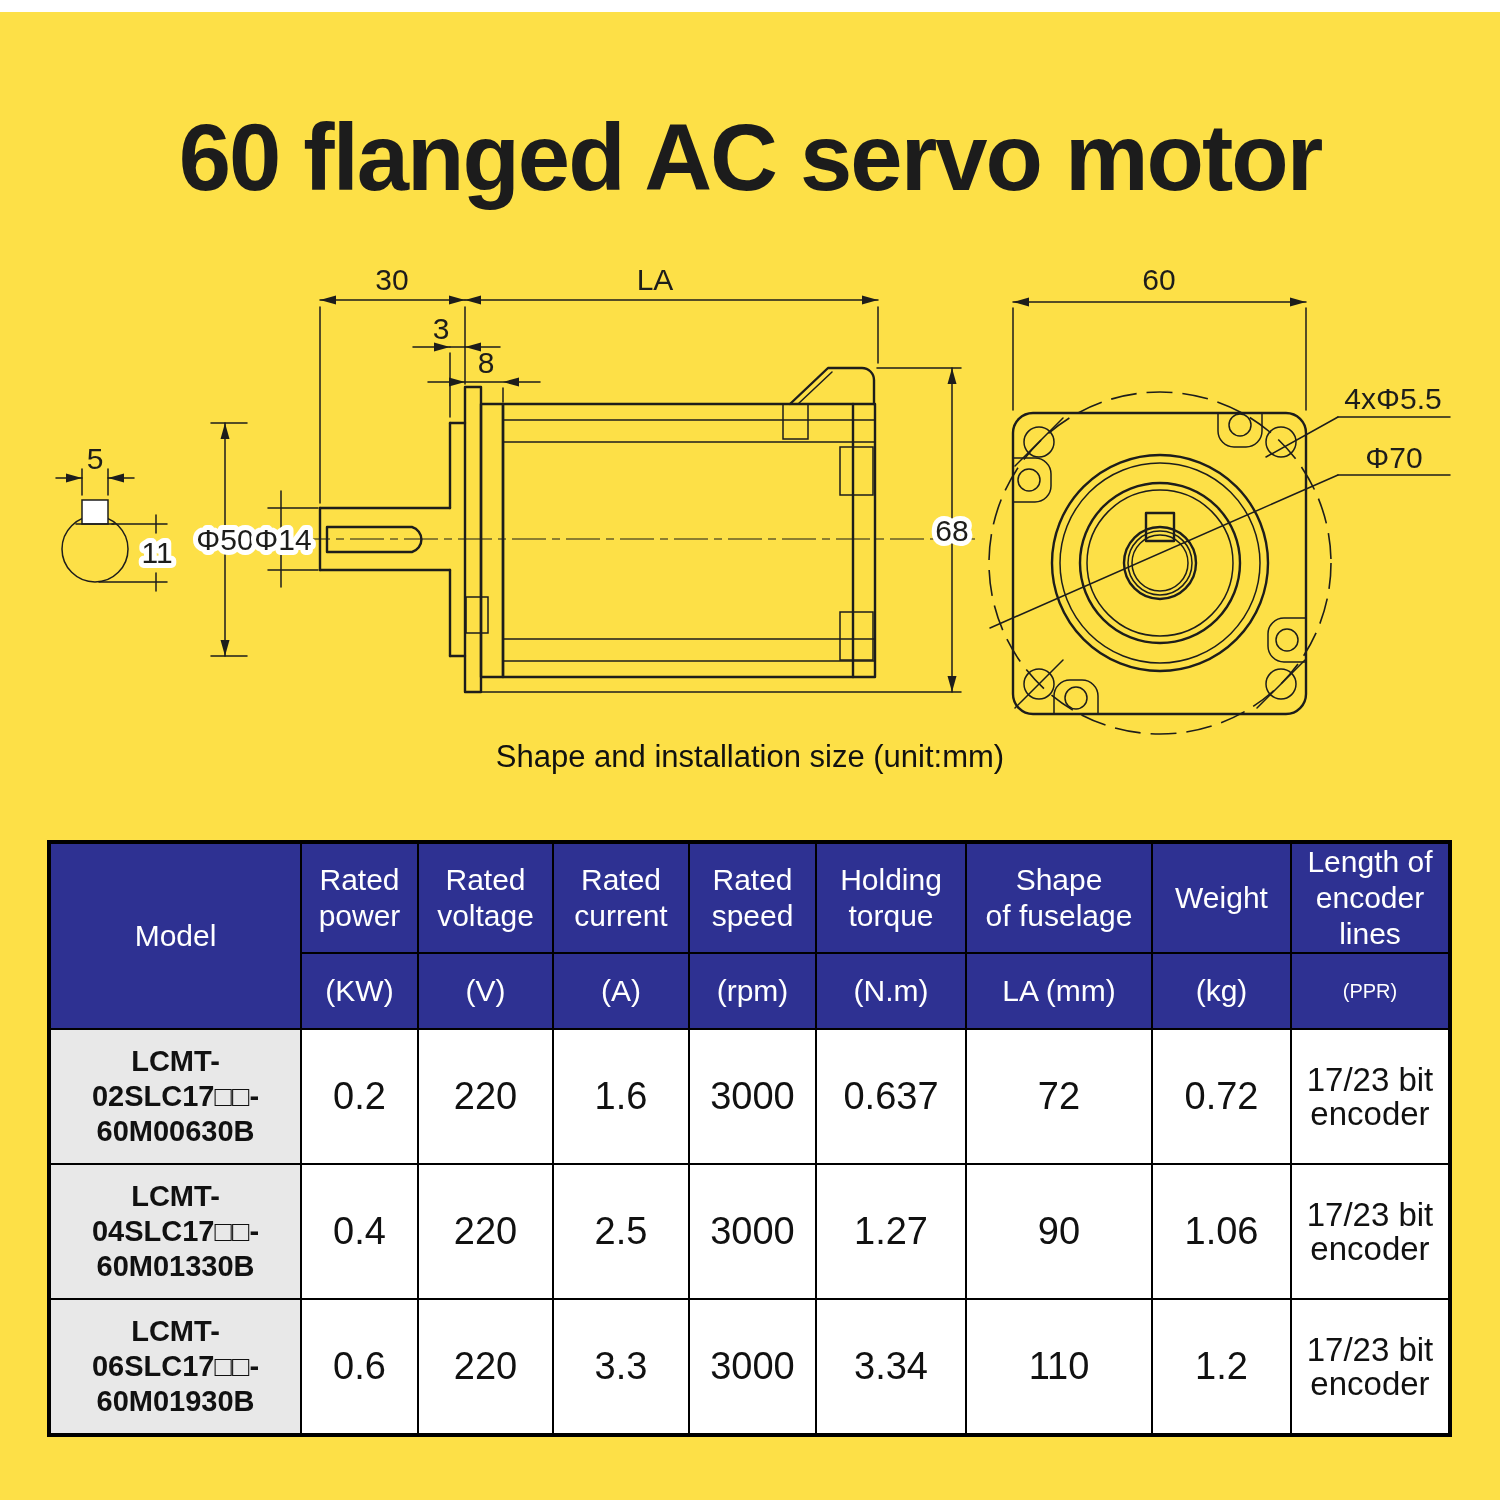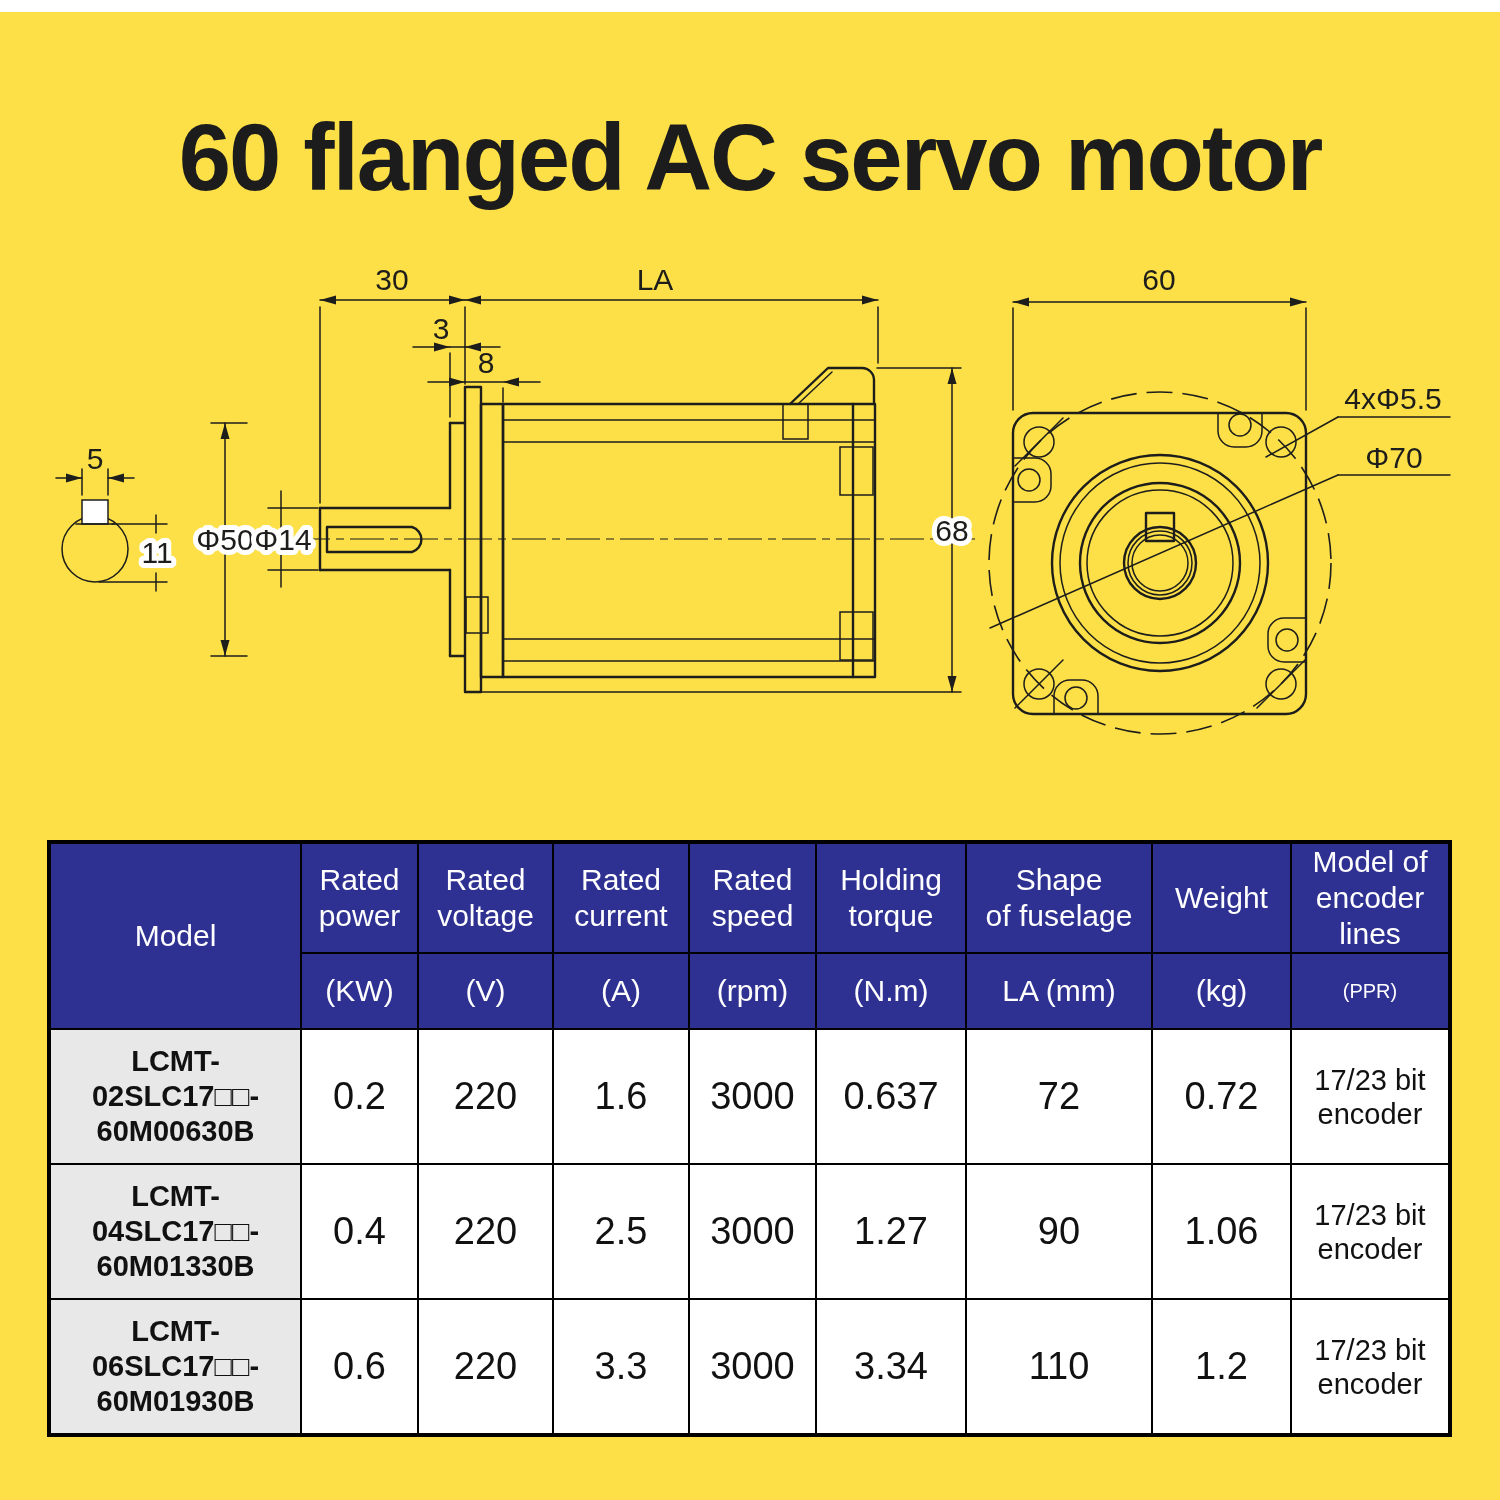--- a/index.html
+++ b/index.html
@@ -26,21 +26,21 @@
   tr.h1 th{height:92px;}
   tr.h2 th{height:74px;font-size:30px;}
   table.spec thead th .l{display:block;line-height:36px;}
   th.model-h{font-size:31px;}
   th.enc-h{font-size:25px;}
   th.enc-h .l{line-height:31px;}
   tr.h2 th.enc-u{font-size:20px;}
   table.spec tbody td{height:133px;background:#ffffff;color:#111;font-size:38px;}
   table.spec tbody td.model{background:#e8e8e8;font-size:29px;}
   table.spec tbody td.model .l{display:block;line-height:35px;font-weight:bold;}
-  table.spec tbody td.enc{font-size:29px;}
+  table.spec tbody td.enc{font-size:33px;}
   table.spec tbody td.enc .l{display:block;line-height:34px;}
 </style>
 </head>
 <body>
 
 <div class="page">
 
   <div class="title">60 flanged AC servo motor</div>
 
   <svg class="drawing" width="1500" height="495" viewBox="0 0 1500 495">
@@ -195,20 +195,21 @@
       <line class="thin" x1="1266" y1="200" x2="1338" y2="160"></line>
       <line class="thin" x1="1338" y1="160" x2="1450" y2="160"></line>
       <text x="1393" y="152">4xΦ5.5</text>
 
       <line class="thin" x1="990" y1="371" x2="1338" y2="218"></line>
       <line class="thin" x1="1338" y1="218" x2="1450" y2="218"></line>
       <text x="1394" y="211">Φ70</text>
     </g>
   </svg>
 
+  <div class="caption">Shape and installation size (unit:mm)</div>
 
   <table class="spec">
     <colgroup>
       <col style="width:252px">
         <col style="width:117px">
         <col style="width:135px">
       <col style="width:136px">
         <col style="width:127px">
         <col style="width:150px">
       <col style="width:186px">
@@ -239,21 +240,21 @@
           <span class="l">torque</span>
         </th>
         <th>
           <span class="l">Shape</span>
           <span class="l">of fuselage</span>
         </th>
         <th>
           <span class="l">Weight</span>
         </th>
         <th class="enc-h">
-          <span class="l">Model of</span>
+          <span class="l">Length of</span>
           <span class="l">encoder lines</span>
         </th>
       </tr>
       <tr class="h2">
         <th>(KW)</th>
         <th>(V)</th>
         <th>(A)</th>
         <th>(rpm)</th>
         <th>(N.m)</th>
         <th>LA (mm)</th>

